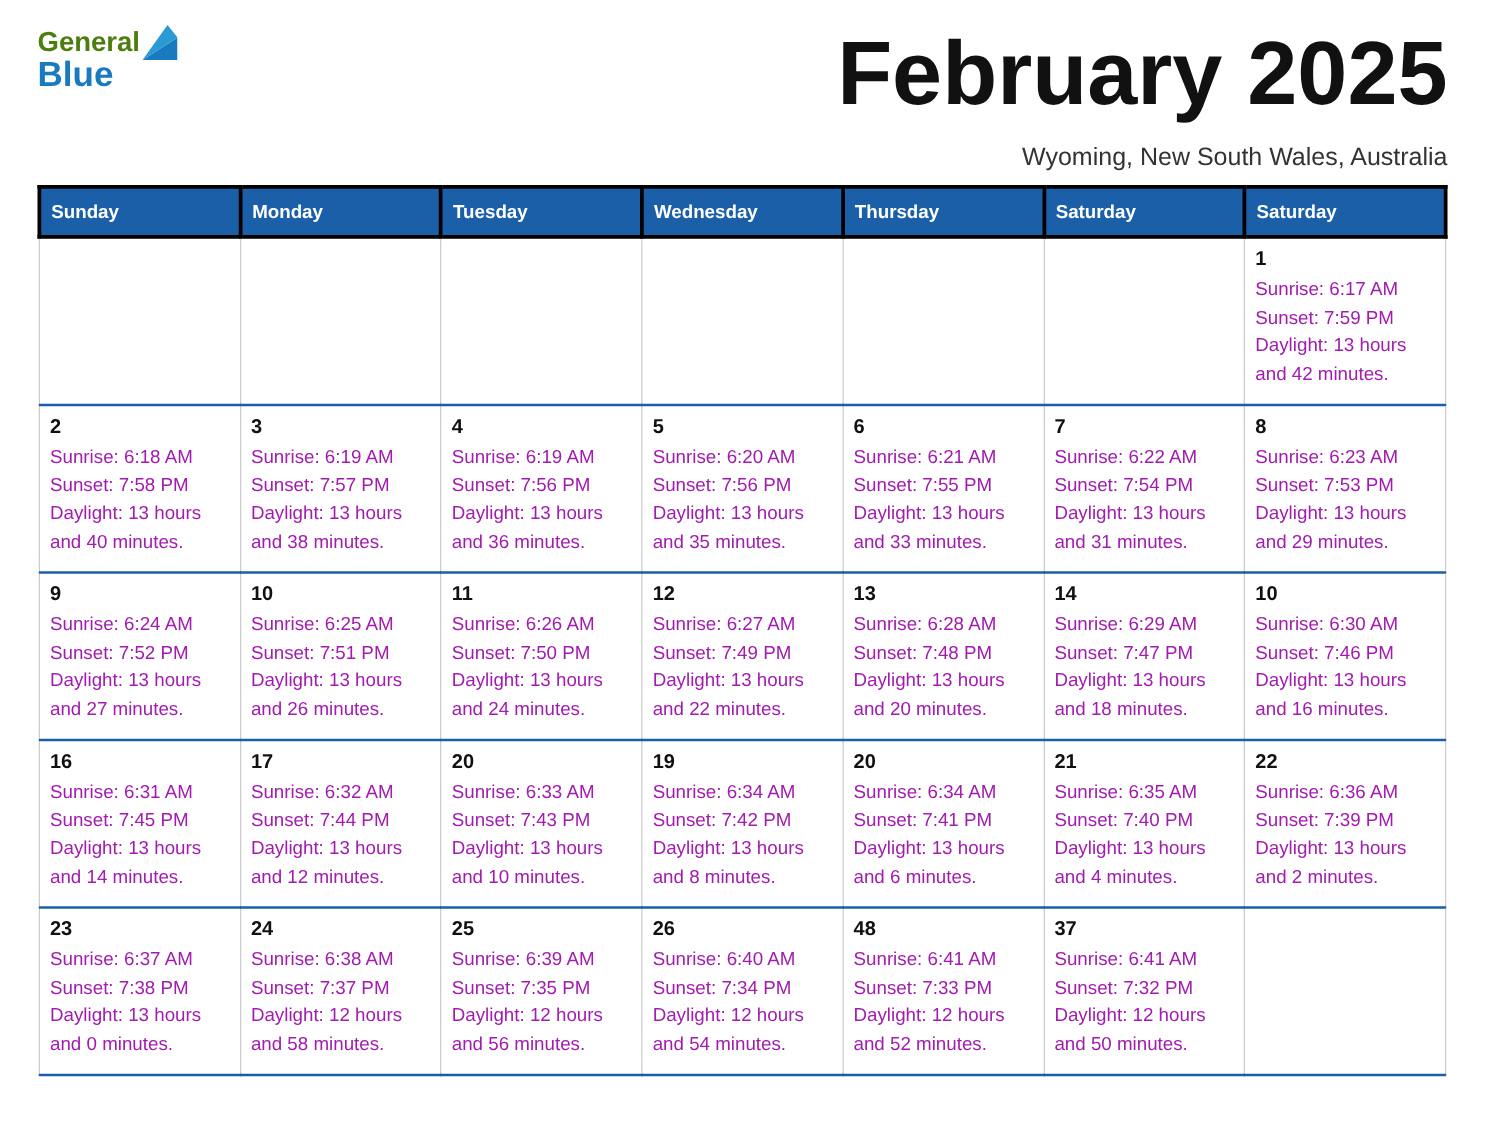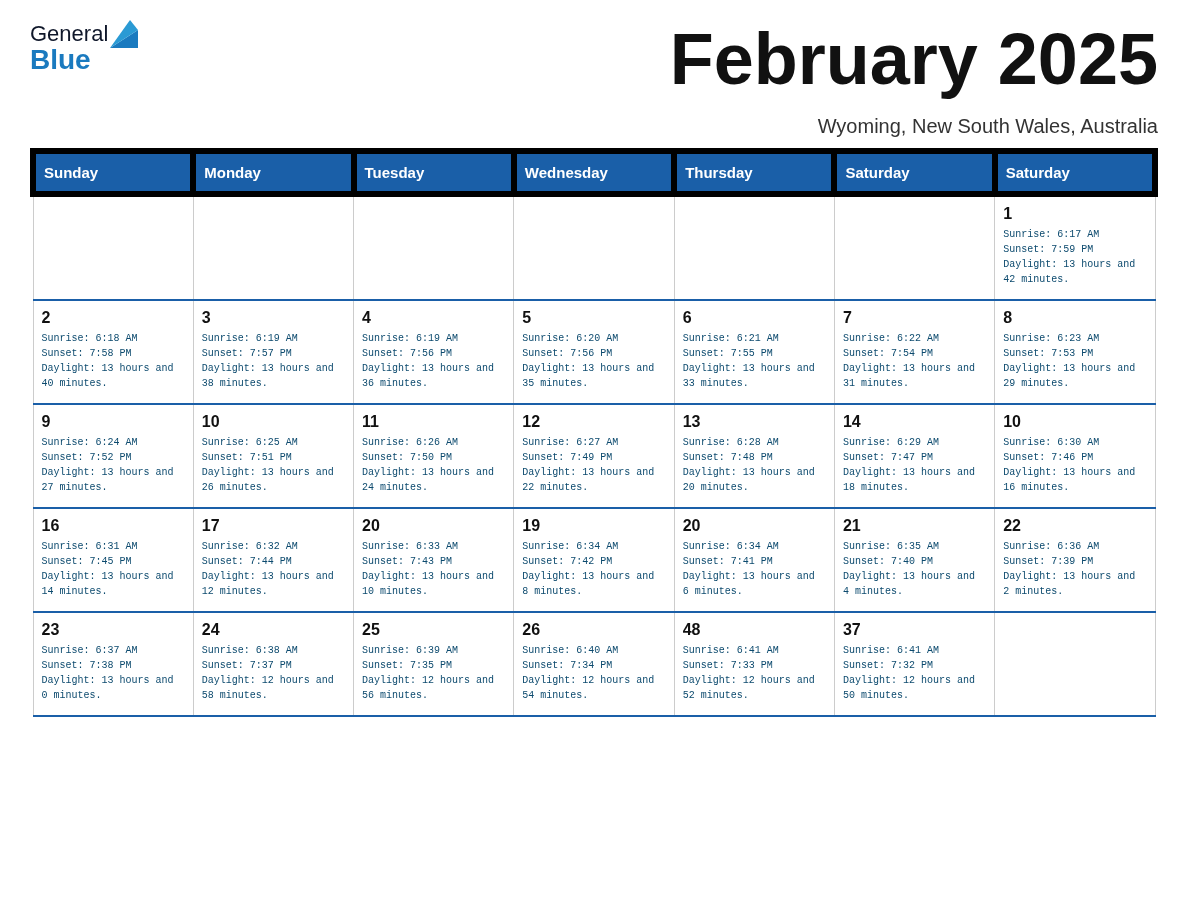--- a/index.html
+++ b/index.html
@@ -16,22 +16,22 @@
       align-items: flex-start;
       margin-bottom: 10px;
     }
     .logo {
       display: flex;
       align-items: center;
       gap: 0;
     }
     .logo-text {
       font-size: 22px;
-      color: #0f172a;
-      font-weight: normal;
+      color: #4d7c0f;
+      font-weight: bold;
       text-align: right;
     }
     .logo-icon {
       width: 28px;
       height: 28px;
       margin-left: 2px;
     }
     .title-section {
       text-align: right;
     }
@@ -51,21 +51,21 @@
       border-collapse: collapse;
       margin-top: 10px;
     }
     .calendar thead tr th {
       background-color: #1a5fa8;
       color: #fff;
       font-size: 15px;
       font-weight: bold;
       padding: 10px 8px;
       text-align: left;
-      border: 6px solid #000000;
+      border: 3px solid #000000;
     }
     .calendar tbody tr {
       border-bottom: 2px solid #1a5fa8;
     }
     .calendar tbody tr td {
       vertical-align: top;
       padding: 8px 8px 12px 8px;
       border-left: 1px solid #ccc;
       border-right: 1px solid #ccc;
       width: calc(100% / 7);
@@ -78,24 +78,23 @@
       border-left: 1px solid #ccc;
     }
     .day-number {
       font-size: 16px;
       font-weight: bold;
       color: #111;
       display: block;
       margin-bottom: 4px;
     }
     .day-info {
-      font-size: 10px;
-      color: #0c4a6e;
+      font-size: 15px;
+      color: #a21caf;
       line-height: 1.5;
-      font-family: Liberation Mono, monospace;
     }
     .empty-cell {
       background: #f9f9f9;
     }
   </style>
 </head>
 <body>
 
 <div class="header">
   <div class="logo">

